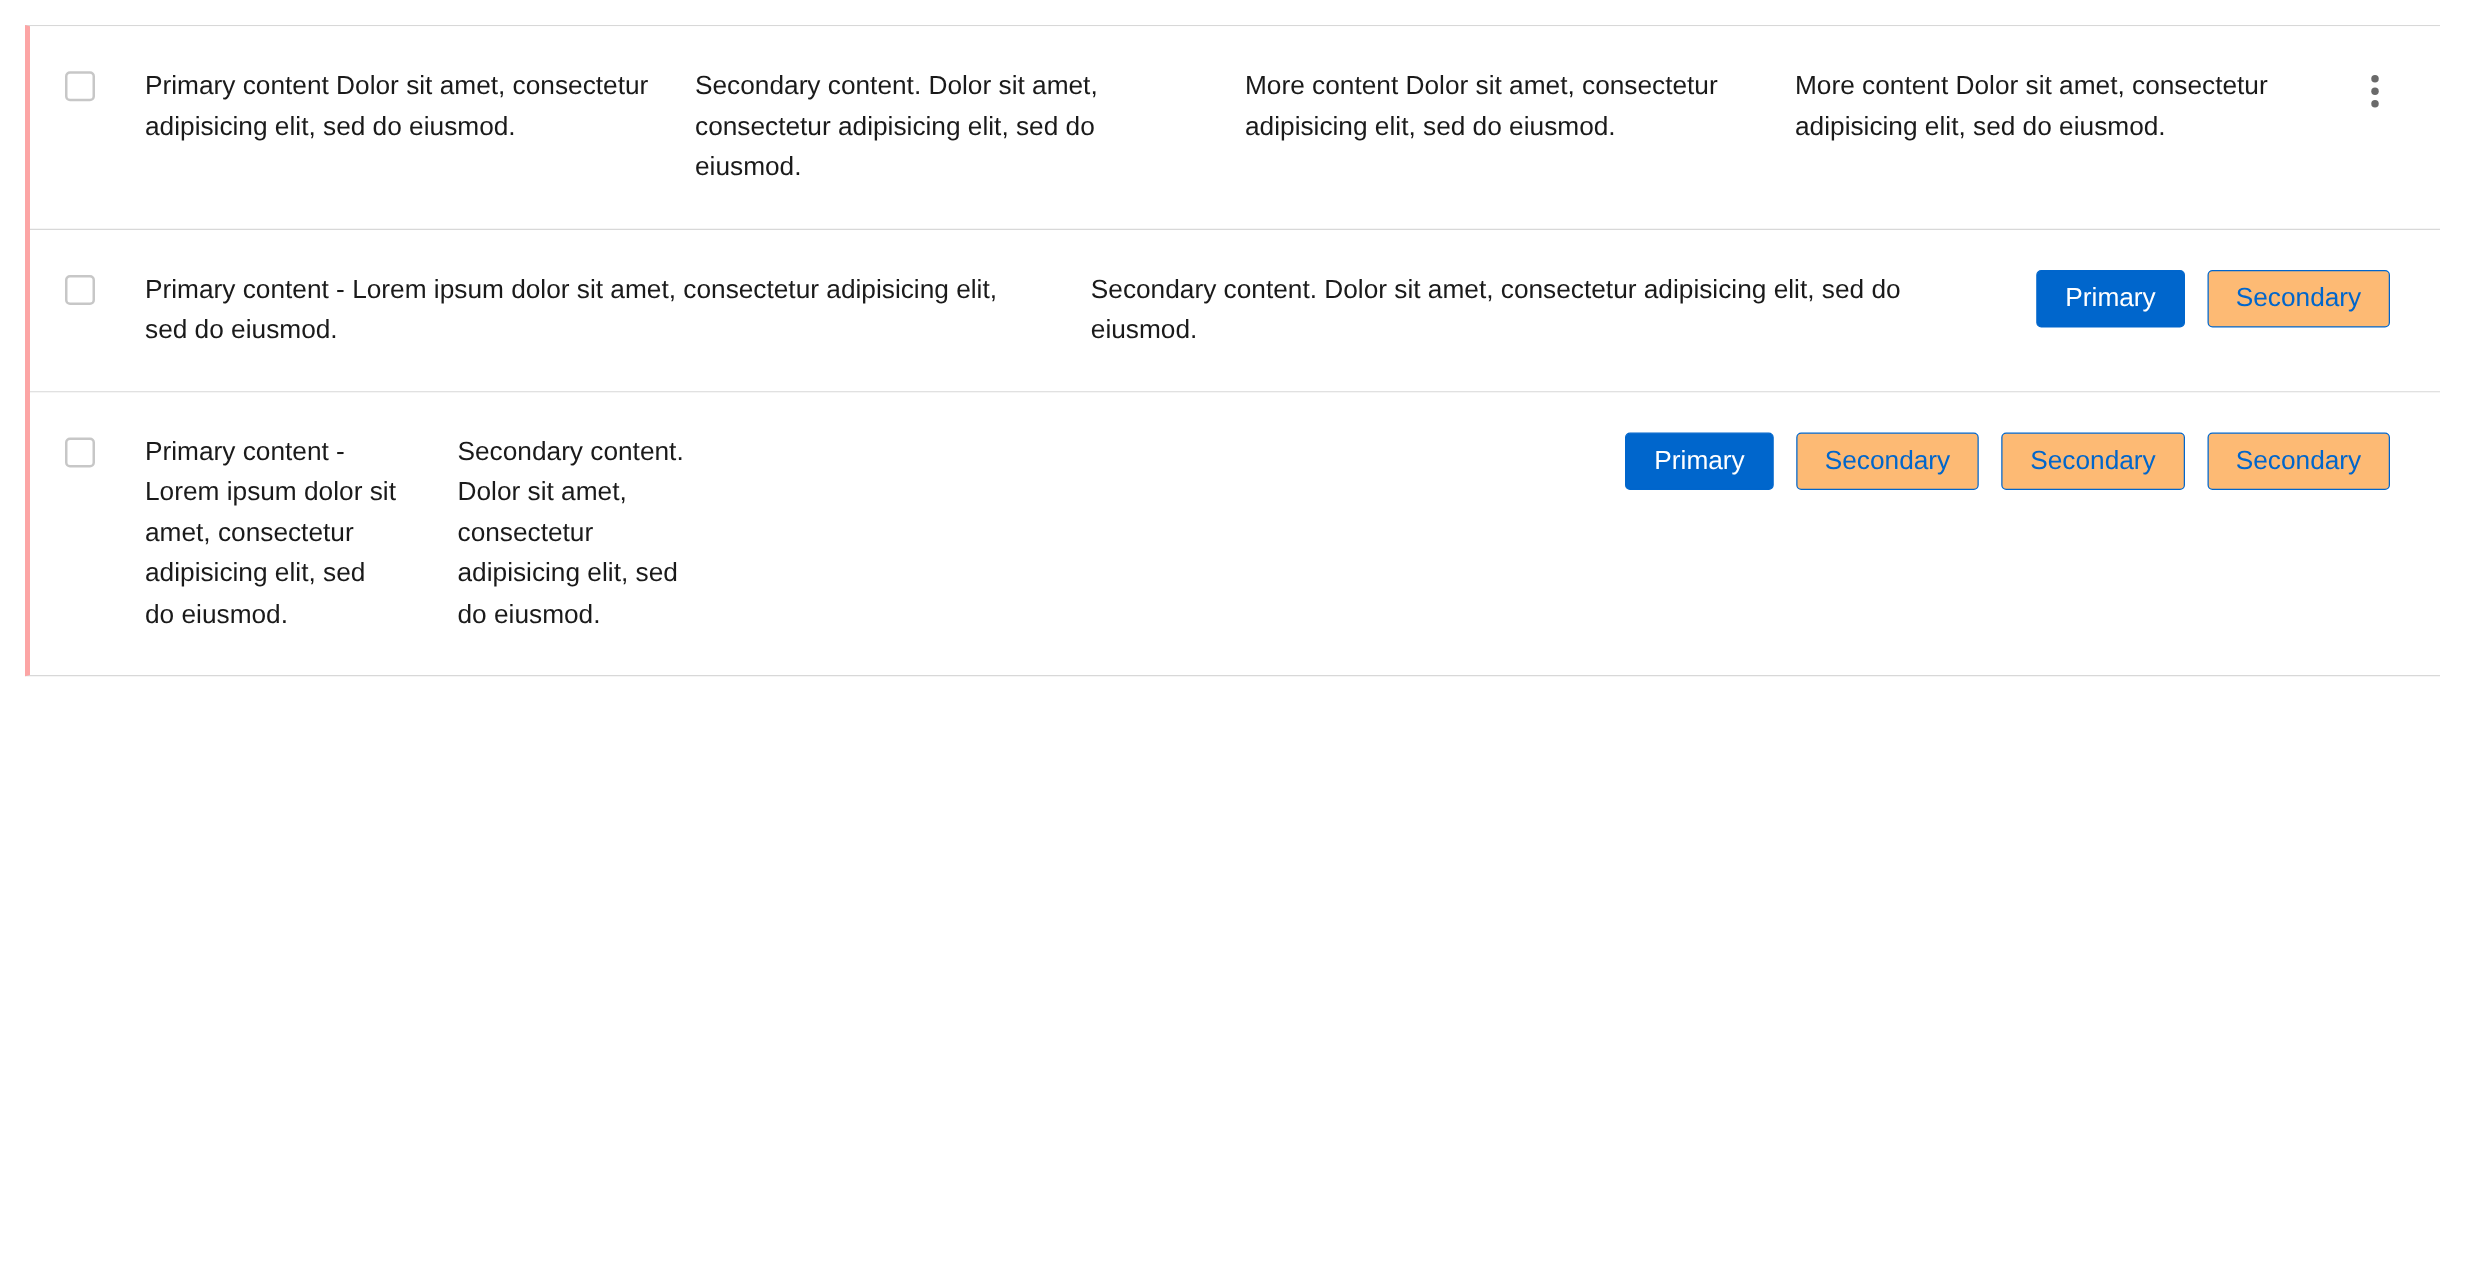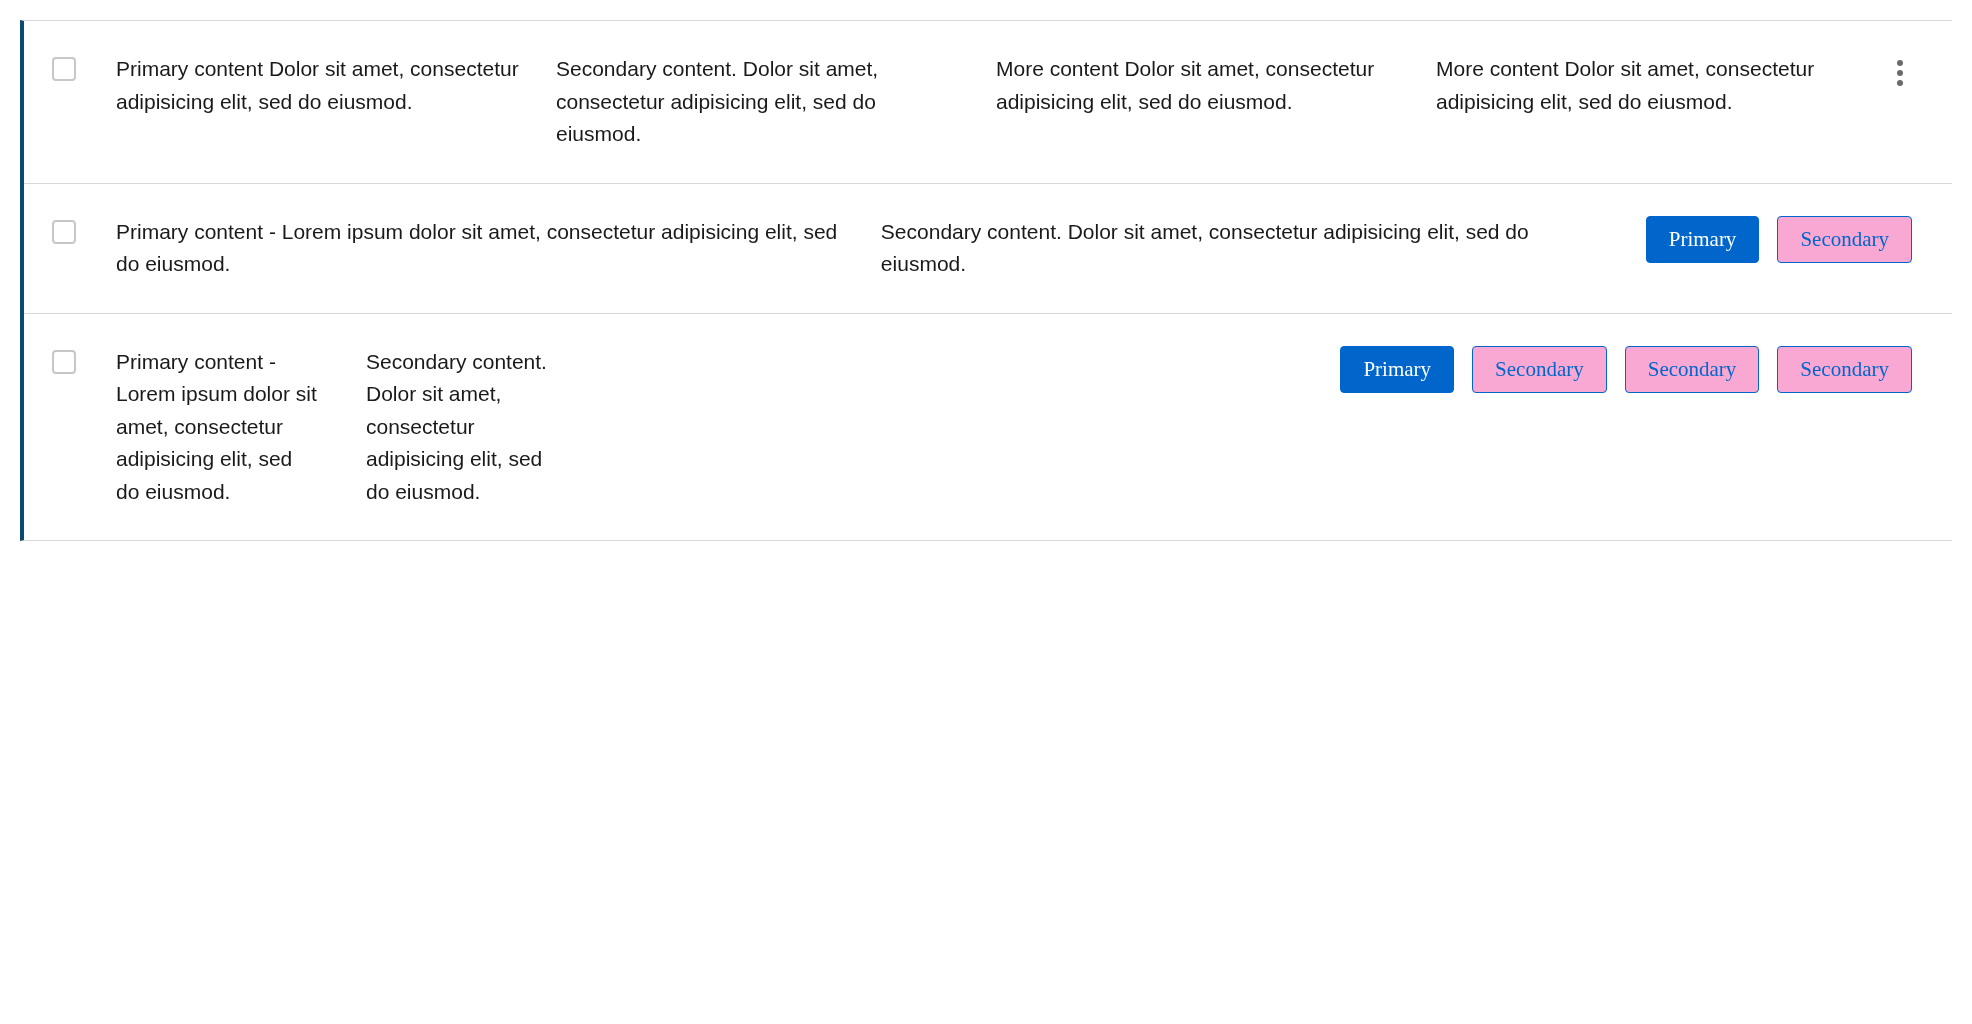--- a/index.html
+++ b/index.html
@@ -4,21 +4,21 @@
   <style>
     * { box-sizing: border-box; margin: 0; padding: 0; }
     body {
       font-family: "Helvetica Neue", Arial, sans-serif;
       font-size: 21px;
       color: #1a1a1a;
       background: #fff;
       padding: 20px;
     }
     .list {
-      border-left: 4px solid #0c4a6e;
+      border-left: 4px solid #fca5a5;
       border-top: 1px solid #d8d8d8;
       border-bottom: 1px solid #d8d8d8;
     }
     .row {
       display: flex;
       align-items: flex-start;
       padding: 32px 40px 32px 28px;
       border-bottom: 1px solid #d8d8d8;
       background: #fff;
     }
@@ -53,29 +53,28 @@
       gap: 18px;
       flex: 0 0 auto;
     }
     .btn {
       font-size: 21px;
       padding: 10px 22px;
       border-radius: 4px;
       cursor: pointer;
       white-space: nowrap;
       font-weight: 400;
-      font-family: Liberation Serif, serif;
     }
     .btn-primary {
       background: #0066CC;
       color: #fff;
       border: 1px solid #0066CC;
     }
     .btn-secondary {
-      background: #f9a8d4;
+      background: #fdba74;
       color: #0066CC;
       border: 1px solid #0066CC;
     }
 
     .kebab-cell {
       flex: 0 0 auto;
       padding-left: 12px;
       padding-top: 4px;
     }
     .kebab {

